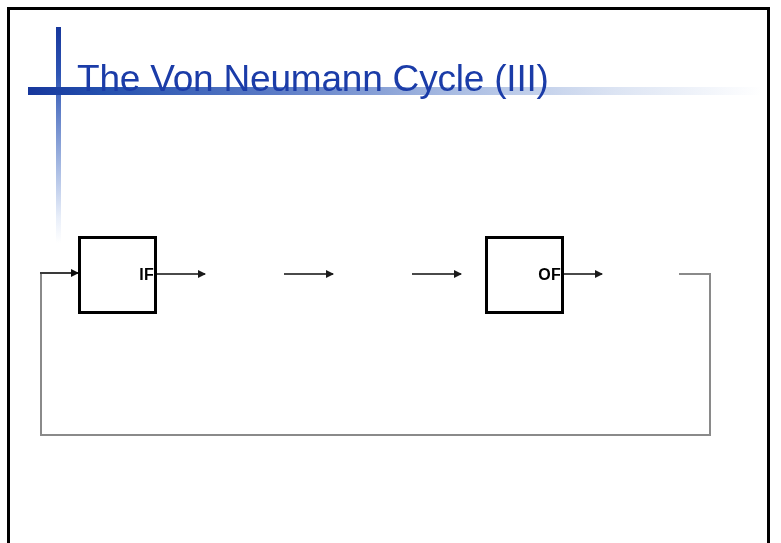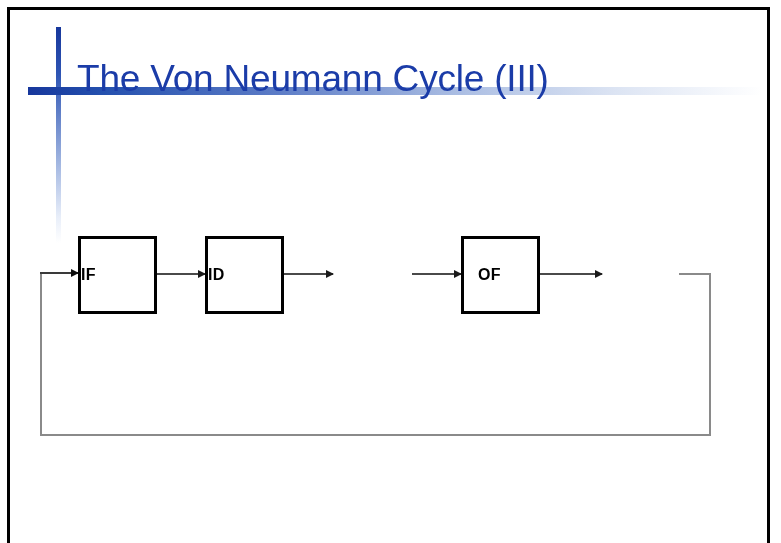--- a/index.html
+++ b/index.html
@@ -68,21 +68,21 @@
   .stage-box {
     position: absolute;
     top: 236px;
     width: 79px;
     height: 78px;
     border: 3px solid #000000;
     box-sizing: border-box;
     background: #ffffff;
     display: flex;
     align-items: center;
-    justify-content: flex-start;
+    justify-content: flex-end;
     font-size: 16px;
     font-weight: bold;
     color: #000000;
     letter-spacing: 0.3px;
   }
   .flow-arrow {
     position: absolute;
     top: 273px;
     height: 2px;
     background: #4a4a4a;
@@ -150,21 +150,18 @@
     <div class="loop-seg" id="loop-entry"></div>
 
     <div class="flow-arrow" style="left:157px; width:48px;"></div>
     <div class="flow-arrow" style="left:284px; width:49px;"></div>
     <div class="flow-arrow" style="left:412px; width:49px;"></div>
     <div class="flow-arrow" style="left:540px; width:62px;"></div>
 
     <div class="stage-box" style="left:78px;">
       <span>IF</span>
     </div>
-    <div class="stage-box" style="left:205px;">
-      <span>ID</span>
-    </div>
-    <div class="stage-box" style="left:461px;padding-left:14px;">
+    <div class="stage-box" style="left:485px;padding-left:14px;">
       <span>OF</span>
     </div>
 
   </div>
 </div>
 
 </body></html>

